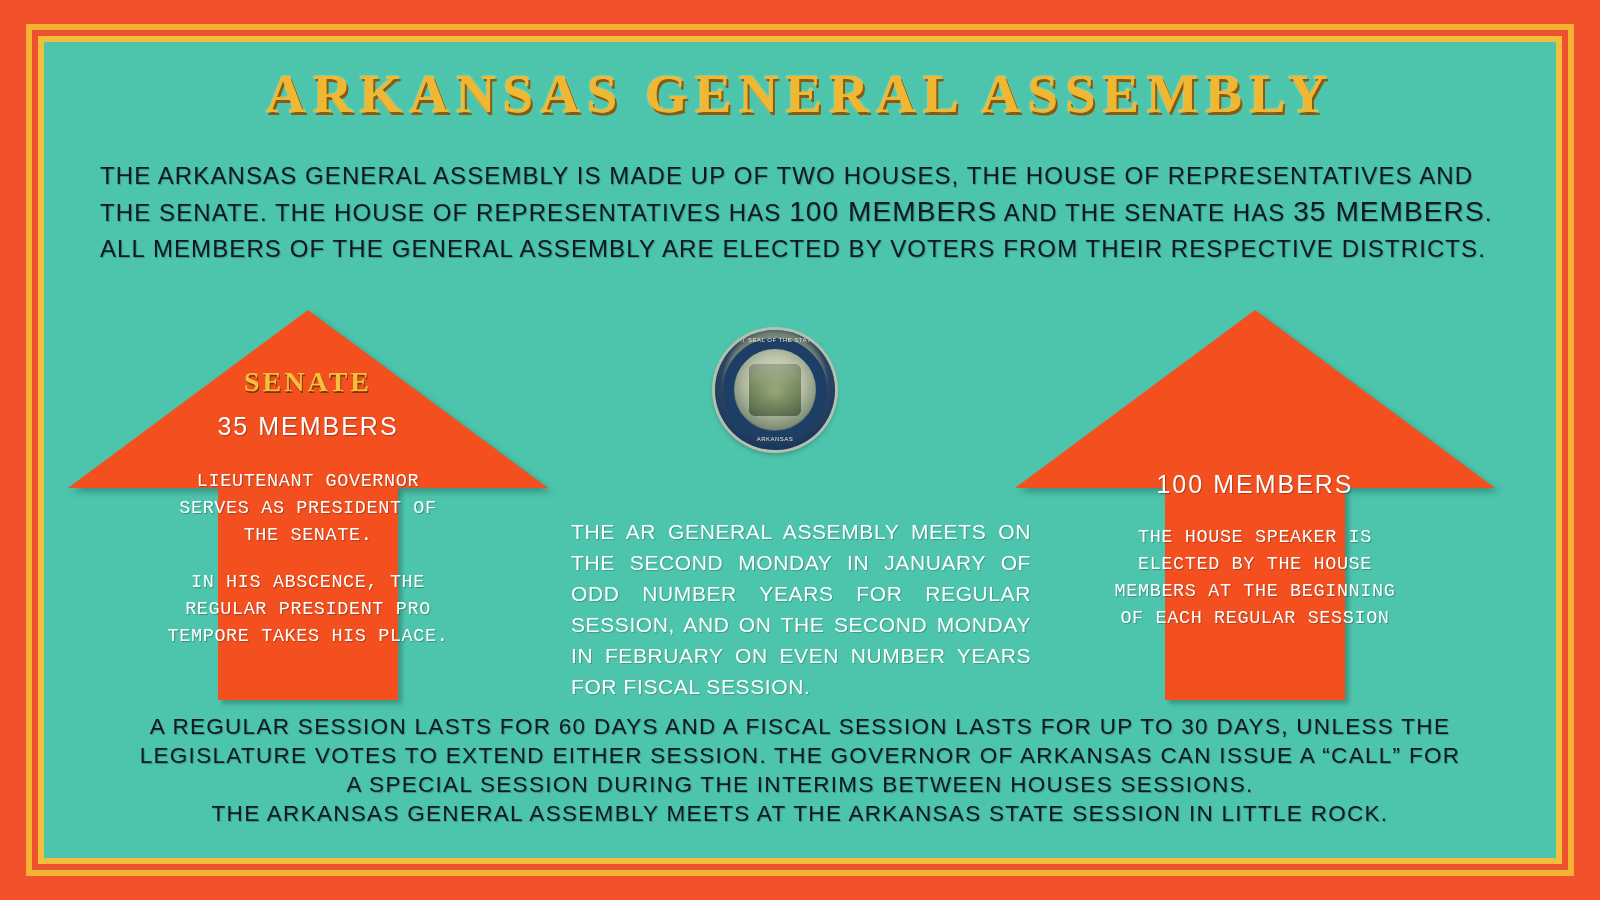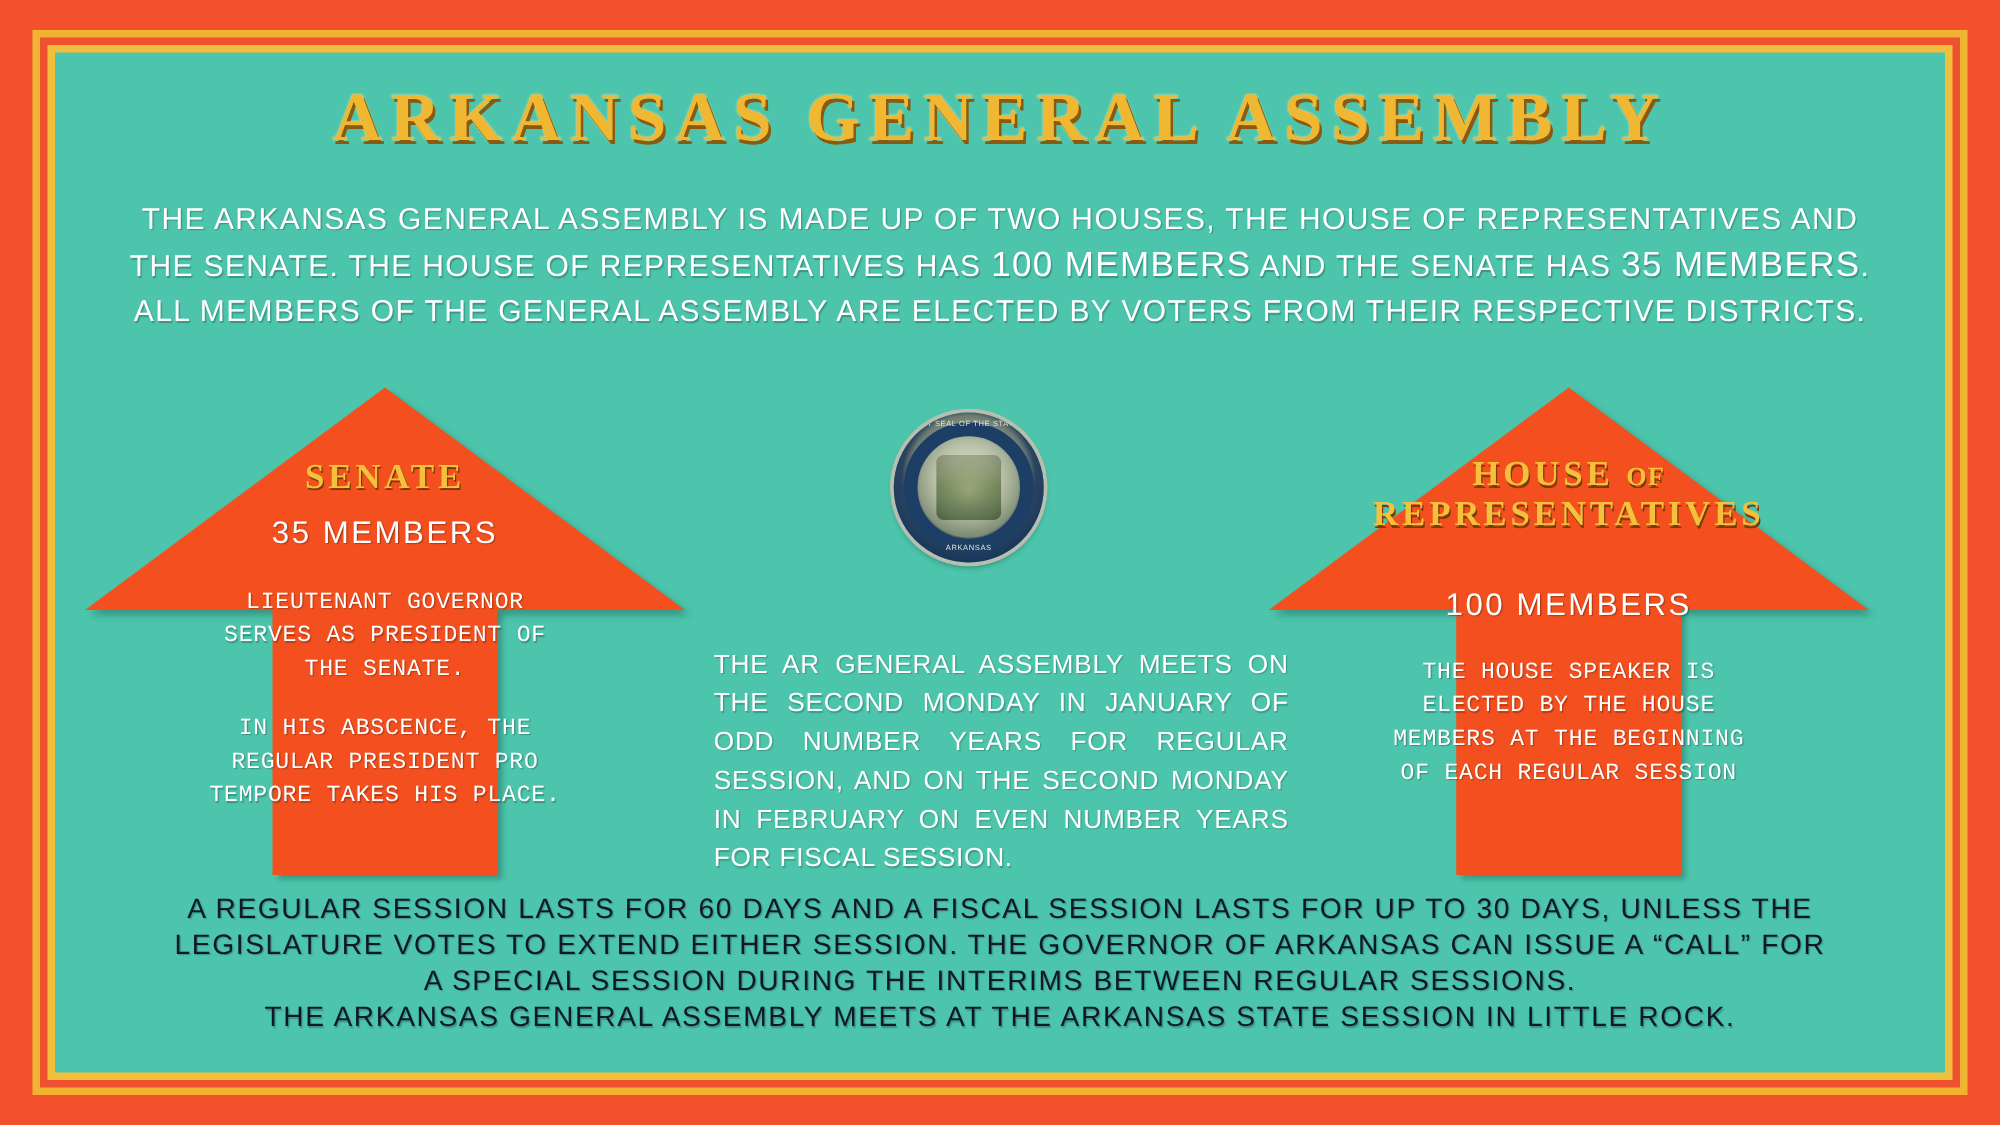--- a/index.html
+++ b/index.html
@@ -71,22 +71,21 @@
     color: #f0b832;
     text-shadow: 2px 3px 0 #8a5a10, 0 0 2px #fbe39a;
     font-family: "Liberation Serif", serif;
   }
 
   
   .intro {
     position: absolute;
     left: 100px; top: 158px;
     width: 1400px;
-    text-align: center;
-    color: #ffffff;
+    color: #0f172a;
     font-size: 24px;
     line-height: 36px;
     letter-spacing: 1.1px;
     text-shadow: 1px 1px 1px rgba(0,0,0,0.25);
   }
   .intro .big {
     font-size: 28px;
   }
 
   
@@ -263,42 +262,37 @@
     <div class="stem"></div>
   </div>
 
   <div class="arrow-heading" id="senate-heading">SENATE</div>
   <div class="arrow-members" id="senate-members">35 MEMBERS</div>
   <div class="arrow-body" id="senate-body">
     <p>LIEUTENANT  GOVERNOR SERVES AS  PRESIDENT  OF THE  SENATE.</p>
     <p>IN    HIS  ABSCENCE, THE REGULAR  PRESIDENT  PRO TEMPORE TAKES HIS PLACE.</p>
   </div>
 
-  <div class="arrow-heading" id="house-heading">
-    <span>HOUSE</span>
-    <span style="font-size:21px;letter-spacing:1px;">OF</span><br>
-    <span>REPRESENTATIVES</span>
-  </div>
   <div class="arrow-members" id="house-members">100 MEMBERS</div>
   <div class="arrow-body" id="house-body">
     <p>THE  HOUSE  SPEAKER  IS ELECTED  BY THE  HOUSE MEMBERS AT THE BEGINNING   OF   EACH REGULAR SESSION</p>
   </div>
 
   <div class="seal">
     <div class="seal-inner"></div>
     <div class="seal-emblem"></div>
     <div class="seal-ring"></div>
     <div class="seal-text">
       <span class="st-top">GREAT SEAL OF THE STATE OF</span>
       <span class="st-bottom">ARKANSAS</span>
     </div>
   </div>
 
   <div class="middle-note">THE AR  GENERAL ASSEMBLY MEETS ON THE SECOND MONDAY IN JANUARY OF ODD NUMBER YEARS FOR REGULAR SESSION,     AND   ON   THE   SECOND MONDAY   IN   FEBRUARY   ON   EVEN NUMBER YEARS FOR FISCAL SESSION.</div>
 
   <div class="footer">
     <span>A REGULAR SESSION LASTS FOR 60 DAYS AND A FISCAL SESSION LASTS FOR UP TO 30 DAYS, UNLESS THE</span><br>
     <span>LEGISLATURE VOTES TO EXTEND EITHER SESSION.  THE GOVERNOR OF ARKANSAS CAN ISSUE A  “CALL”  FOR</span><br>
-    <span>A SPECIAL SESSION DURING THE INTERIMS BETWEEN REGULAR SESSIONS.</span><br>
+    <span>A SPECIAL SESSION DURING THE INTERIMS BETWEEN HOUSES SESSIONS.</span><br>
     <span>THE ARKANSAS GENERAL ASSEMBLY MEETS AT THE ARKANSAS STATE SESSION IN LITTLE ROCK.</span>
   </div>
 
 </div>
 
 </body></html>

